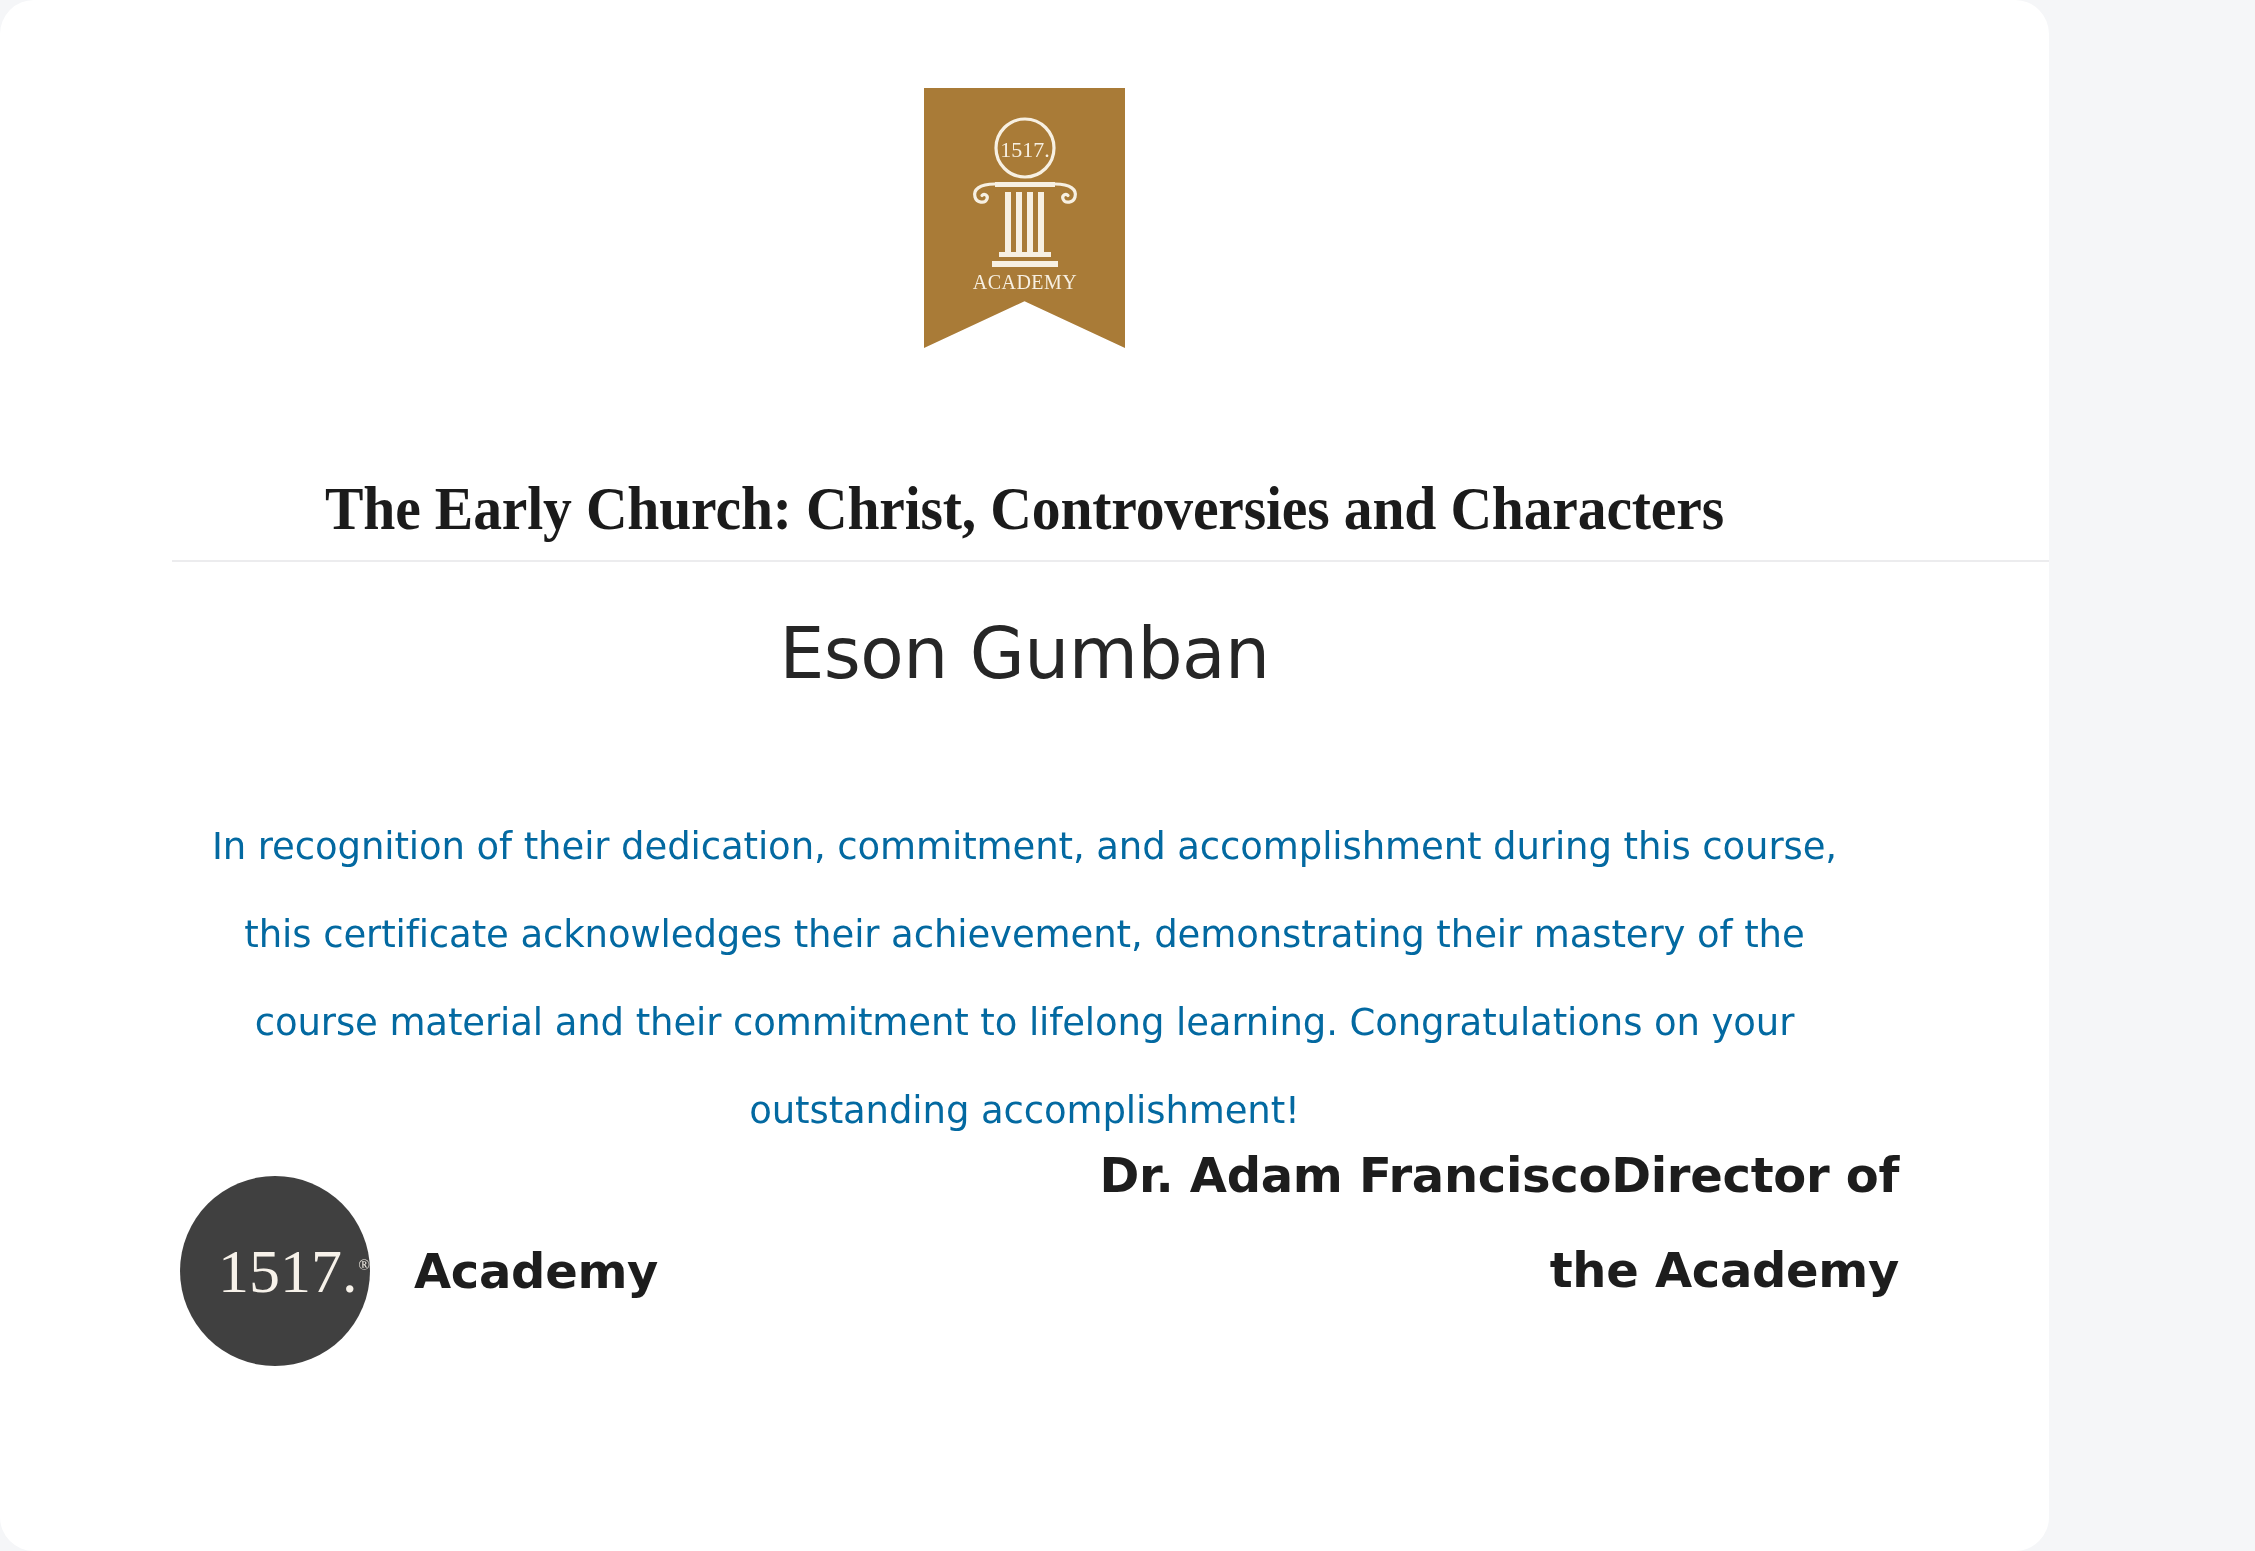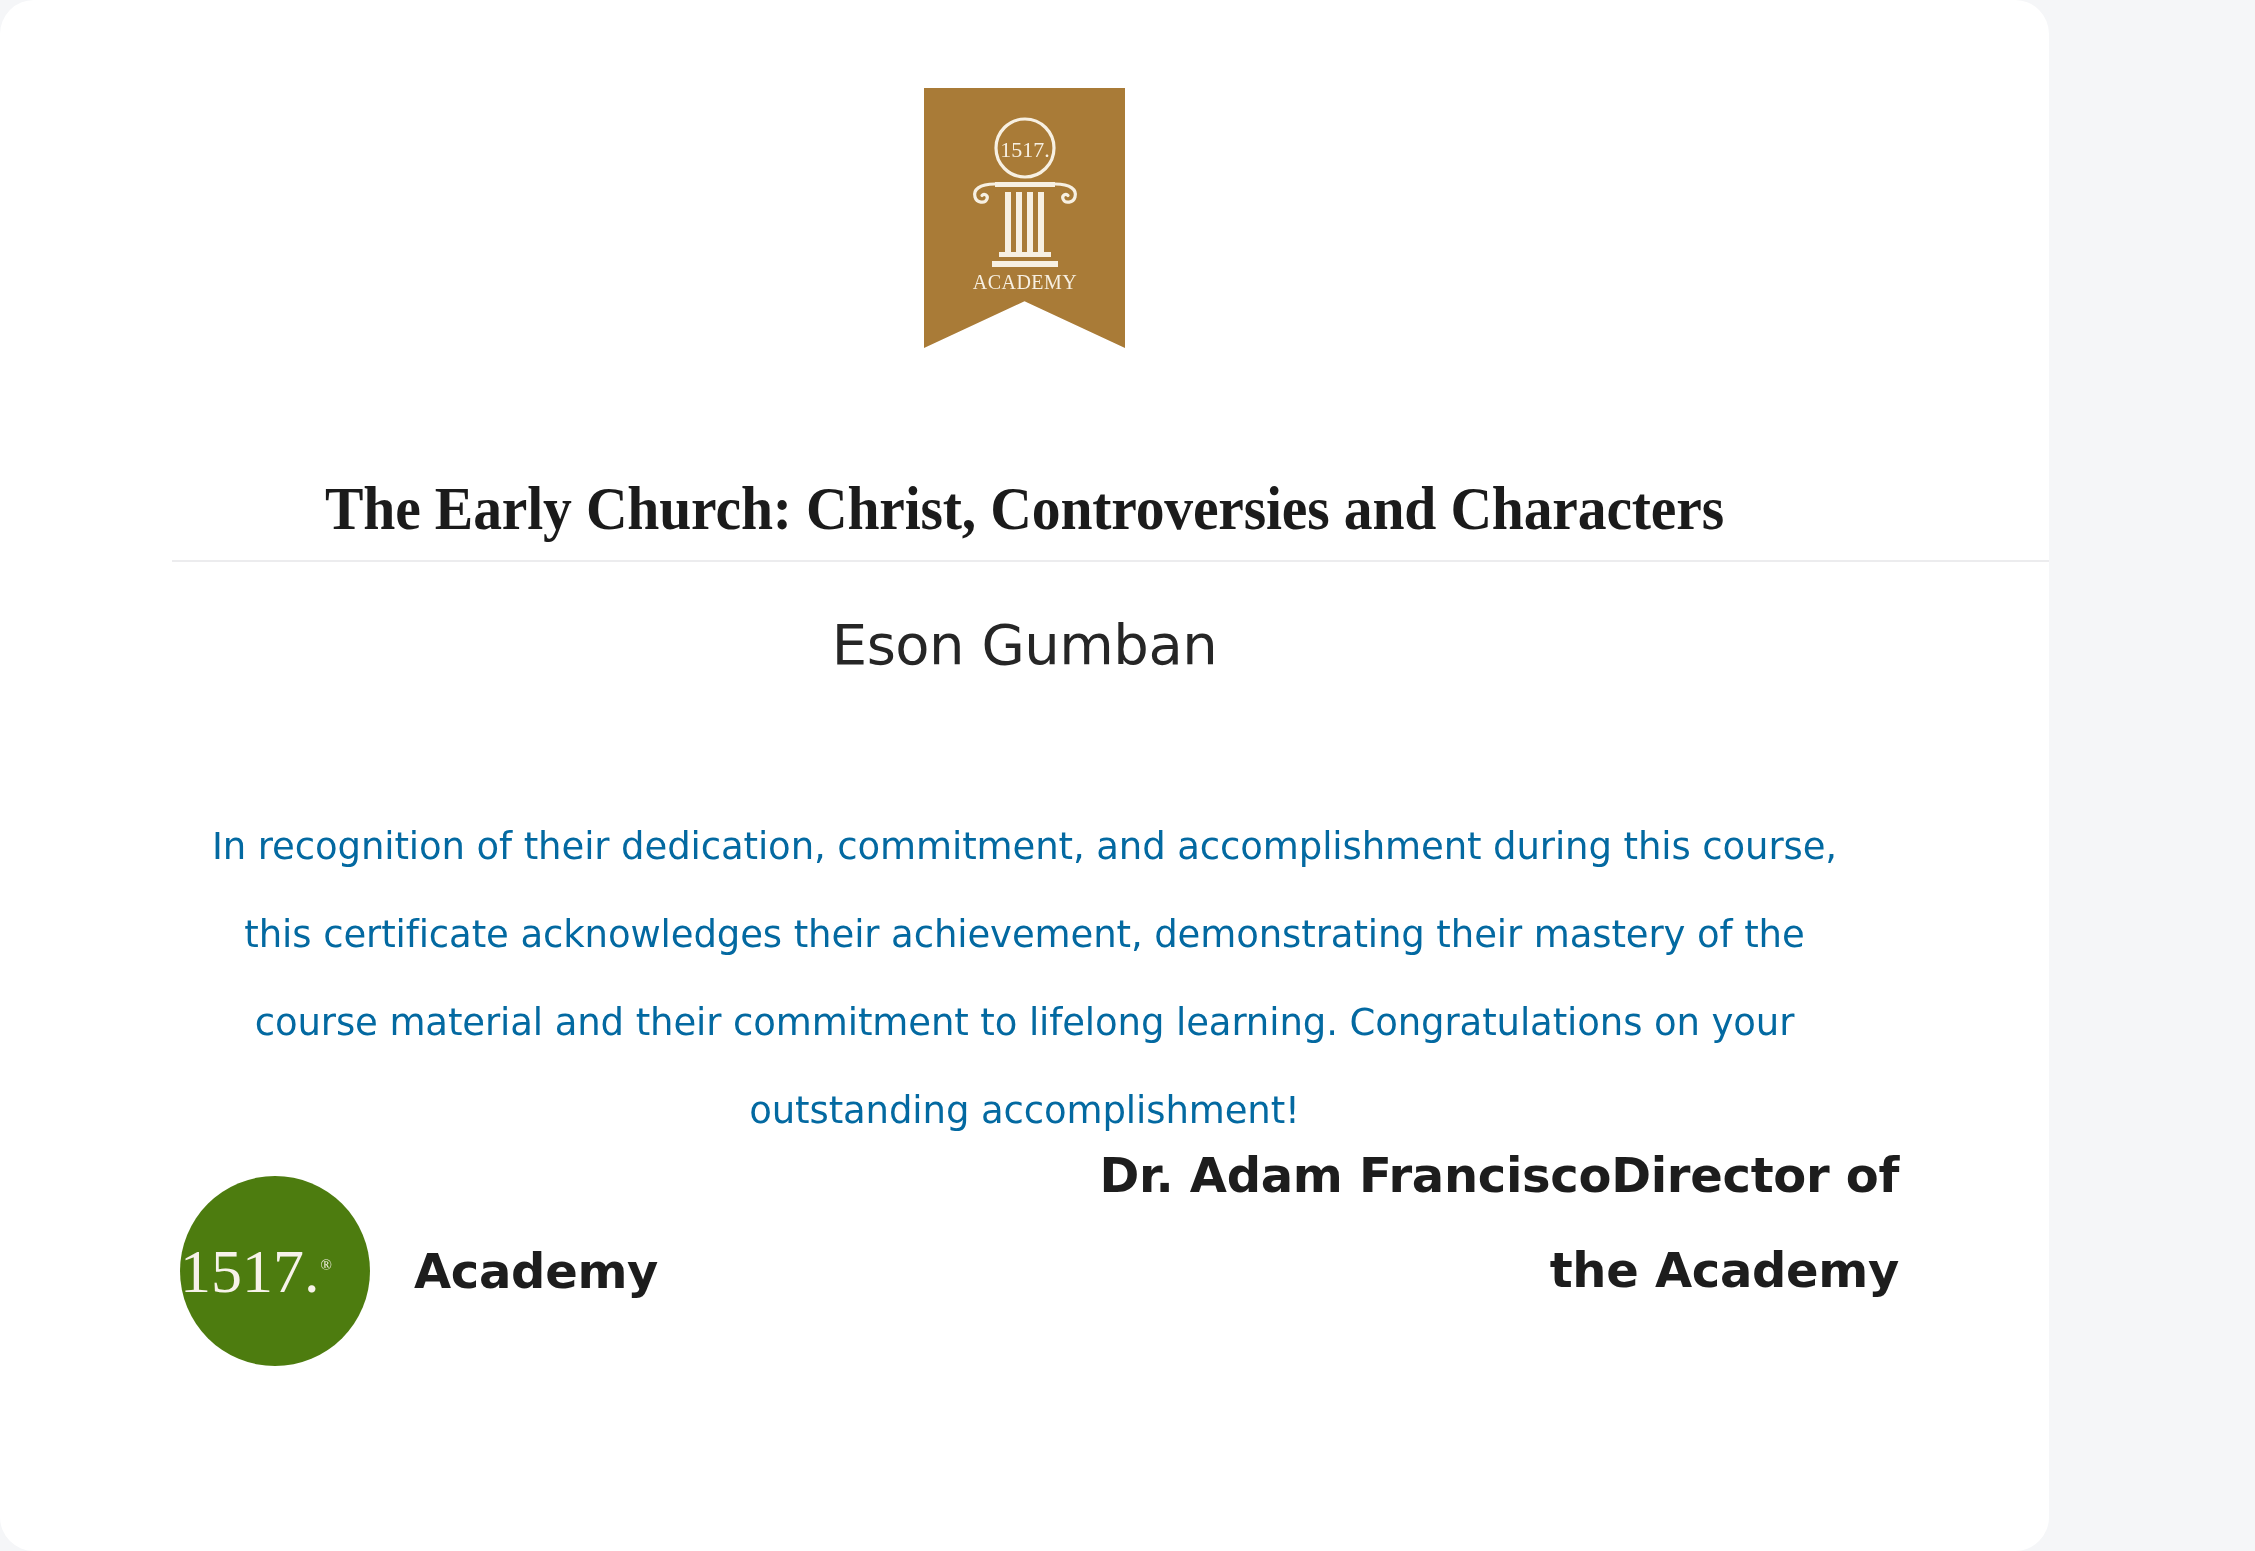--- a/index.html
+++ b/index.html
@@ -81,21 +81,21 @@
 
   
   .recipient-name {
     position: absolute;
     left: 120px;
     right: 120px;
     top: 612px;
     text-align: center;
     font-family: "DejaVu Sans", "Liberation Sans", sans-serif;
     font-weight: 500;
-    font-size: 56px;
+    font-size: 71px;
     line-height: 1.18;
     letter-spacing: -0.5px;
     color: #262626;
   }
 
   
   .body-text {
     position: absolute;
     left: 180px;
     right: 180px;
@@ -122,24 +122,24 @@
   .brand-block {
     display: flex;
     align-items: center;
     gap: 44px;
     margin-top: 48px;
   }
   .brand-badge {
     width: 190px;
     height: 190px;
     border-radius: 50%;
-    background: #4d7c0f;
+    background: #404040;
     display: flex;
     align-items: center;
-    justify-content: flex-start;
+    justify-content: flex-end;
     flex: 0 0 auto;
   }
   .brand-badge-text {
     font-family: "Liberation Serif", "DejaVu Serif", serif;
     font-size: 62px;
     font-weight: 400;
     color: #f7f2ea;
     letter-spacing: 0px;
     line-height: 1;
     position: relative;

